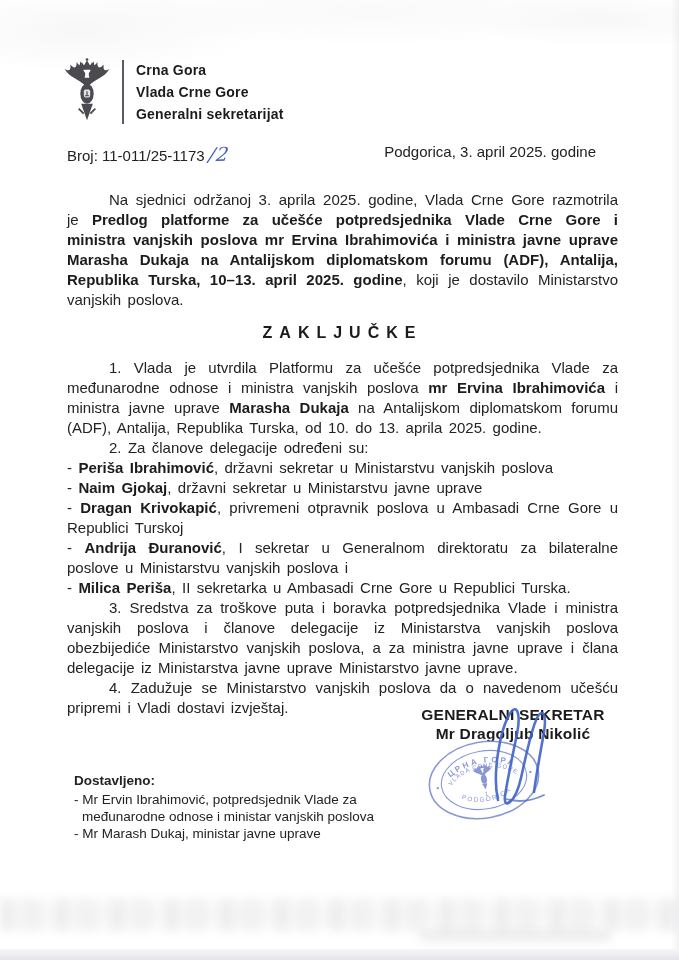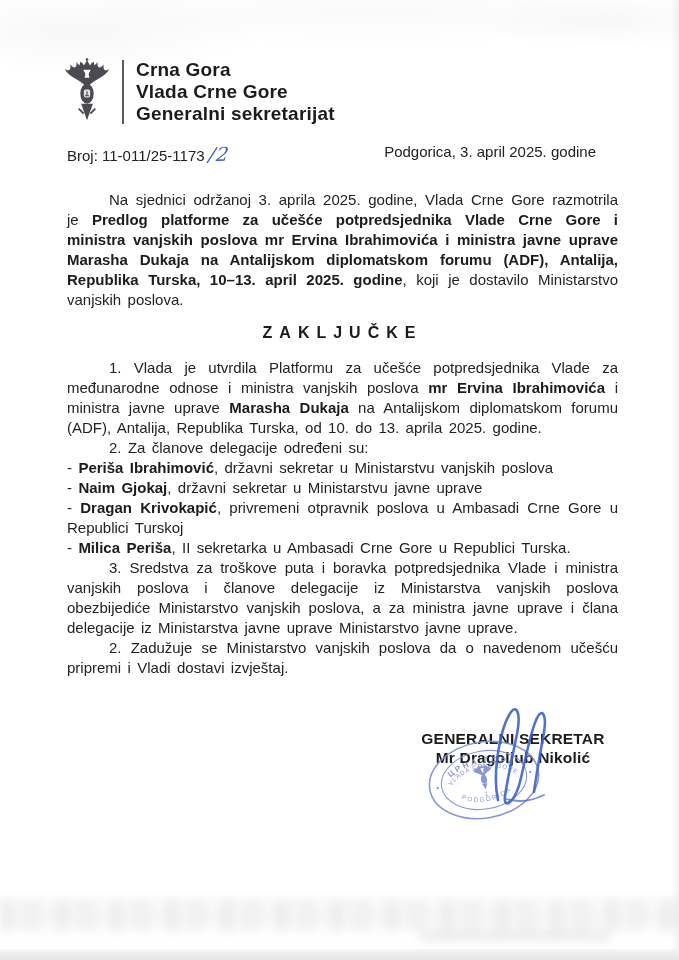--- a/index.html
+++ b/index.html
@@ -41,21 +41,21 @@
     position:absolute;left:0;bottom:0;width:100%;height:11px;
     background:linear-gradient(#f6f6f7, #e5e5e9);
     pointer-events:none;
   }
 
   
   .letterhead{position:absolute;left:62px;top:57px;display:flex;align-items:center;}
   .coat{width:50px;height:70px;flex:0 0 auto;}
   .lh-divider{width:2px;height:64px;background:#5a5a66;margin:0 12px 0 10px;}
   .lh-text div{
-    font-weight:bold;font-size:19px;line-height:22px;color:#1b1b1d;
+    font-weight:bold;font-size:14px;line-height:22px;color:#1b1b1d;
     letter-spacing:.2px;
   }
 
   
   .meta-row{
     position:absolute;left:67px;top:143px;width:553px;
     display:flex;justify-content:space-between;align-items:flex-start;
     font-size:15px;
   }
   .broj{white-space:nowrap;}
@@ -79,21 +79,20 @@
   .heading{
     text-align:center;font-weight:bold;font-size:16px;letter-spacing:7px;
     margin:13px 0 15px 0;color:#1b1b1d;text-indent:0;
   }
 
   
   .sig-block{
     position:absolute;left:399px;top:705px;width:228px;text-align:center;
     font-weight:bold;font-size:15.5px;line-height:19px;color:#1b1b1d;
     letter-spacing:.2px;
-    margin-top:24px;
   }
   .stamp{position:absolute;left:424px;top:737px;width:120px;height:86px;transform:rotate(-10deg);opacity:.92;}
   .scribble{position:absolute;left:482px;top:702px;width:96px;height:108px;}
 
   
   .dist{
     position:absolute;left:74px;top:772px;width:312px;
     font-size:13.5px;line-height:17px;color:#232325;
   }
   .dist .label{font-weight:bold;margin-bottom:2px;}
@@ -141,23 +140,24 @@
   </div>
 
   <div class="body">
       <p class="indent"><span>Na sjednici održanoj 3. aprila 2025. godine, Vlada Crne Gore razmotrila je </span><b>Predlog platforme za učešće potpredsjednika Vlade Crne Gore i ministra vanjskih poslova mr Ervina Ibrahimovića i ministra javne uprave Marasha Dukaja na Antalijskom diplomatskom forumu (ADF), Antalija, Republika Turska, 10–13. april 2025. godine</b><span>, koji je dostavilo Ministarstvo vanjskih poslova.</span></p>
       <div class="heading">ZAKLJUČKE</div>
       <p class="indent"><span>1. Vlada je utvrdila Platformu za učešće potpredsjednika Vlade za međunarodne odnose i ministra vanjskih poslova </span><b>mr Ervina Ibrahimovića</b><span> i ministra javne uprave </span><b>Marasha Dukaja</b><span> na Antalijskom diplomatskom forumu (ADF), Antalija, Republika Turska, od 10. do 13. aprila 2025. godine.</span></p>
       <p class="indent"><span>2. Za članove delegacije određeni su:</span></p>
       <p><span>- </span><b>Periša Ibrahimović</b><span>, državni sekretar u Ministarstvu vanjskih poslova</span></p>
       <p><span>- </span><b>Naim Gjokaj</b><span>, državni sekretar u Ministarstvu javne uprave</span></p>
       <p><span>- </span><b>Dragan Krivokapić</b><span>, privremeni otpravnik poslova u Ambasadi Crne Gore u Republici Turskoj</span></p>
+      <p><span>- </span><b>Andrija Đuranović</b><span>, I sekretar u Generalnom direktoratu za bilateralne poslove u Ministarstvu vanjskih poslova i</span></p>
       <p><span>- </span><b>Milica Periša</b><span>, II sekretarka u Ambasadi Crne Gore u Republici Turska.</span></p>
       <p class="indent"><span>3. Sredstva za troškove puta i boravka potpredsjednika Vlade i ministra vanjskih poslova i članove delegacije iz Ministarstva vanjskih poslova obezbijediće Ministarstvo vanjskih poslova, a za ministra javne uprave i člana delegacije iz Ministarstva javne uprave Ministarstvo javne uprave.</span></p>
-      <p class="indent"><span>2. Zadužuje se Ministarstvo vanjskih poslova da o navedenom učešću pripremi i Vladi dostavi izvještaj.</span></p>
+      <p class="indent"><span>4. Zadužuje se Ministarstvo vanjskih poslova da o navedenom učešću pripremi i Vladi dostavi izvještaj.</span></p>
     </div>
 
   <div class="sig-block">
     <div>GENERALNI SEKRETAR</div>
     <div>Mr Dragoljub Nikolić</div>
   </div>
 
   <svg class="stamp" viewBox="0 0 120 86">
     <defs>
       <path id="arcOuterTop" d="M 12 52 A 50 36 0 0 1 108 52"></path>
@@ -188,18 +188,25 @@
     </g>
   </svg>
 
   <svg class="scribble" viewBox="0 0 96 108">
     <g fill="none" stroke="#3f63c6" stroke-width="2.6" stroke-linecap="round" opacity=".9">
       <path d="M16 98 C 10 72, 18 26, 29 10 C 35 2, 39 12, 35 32 C 30 56, 25 80, 23 94 C 21 108, 33 102, 39 76 C 44 54, 49 28, 55 16 C 60 6, 65 12, 62 30 C 58 53, 54 74, 52 90"></path>
       <path d="M24 97 C 38 101, 52 98, 62 93" stroke-width="1.8" opacity=".8"></path>
     </g>
   </svg>
 
+  <div class="dist">
+    <div class="label">Dostavljeno:</div>
+    <div>
+        <p class="item">- Mr Ervin Ibrahimović, potpredsjednik Vlade za međunarodne odnose i ministar vanjskih poslova</p>
+        <p class="item">- Mr Marash Dukaj, ministar javne uprave</p>
+      </div>
+  </div>
 
   <div class="scan-bleed"></div>
   <div class="scan-bleed2"></div>
   <div class="scan-bottom"></div>
 
 </div>
 
 </body></html>

